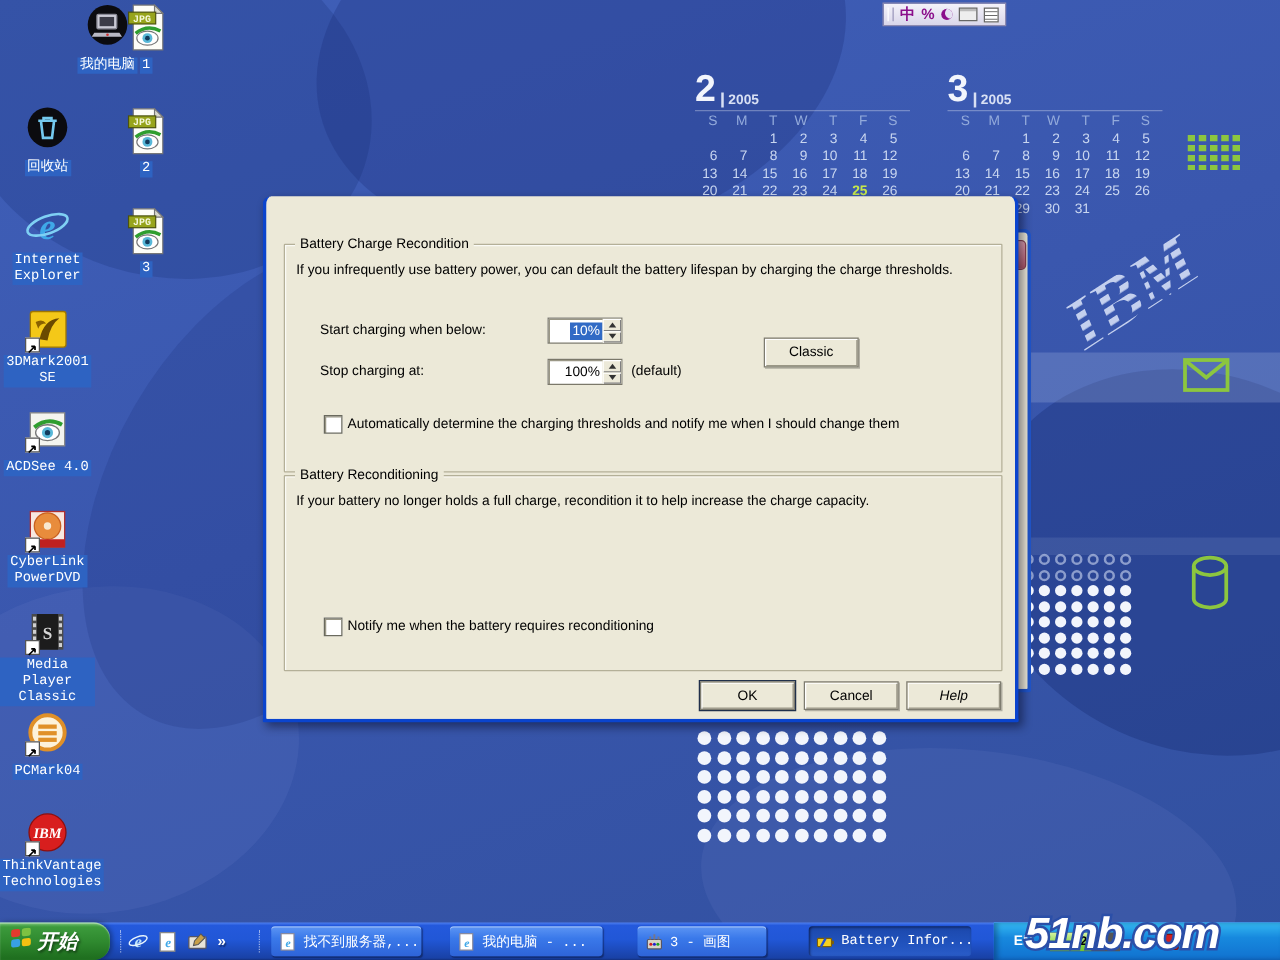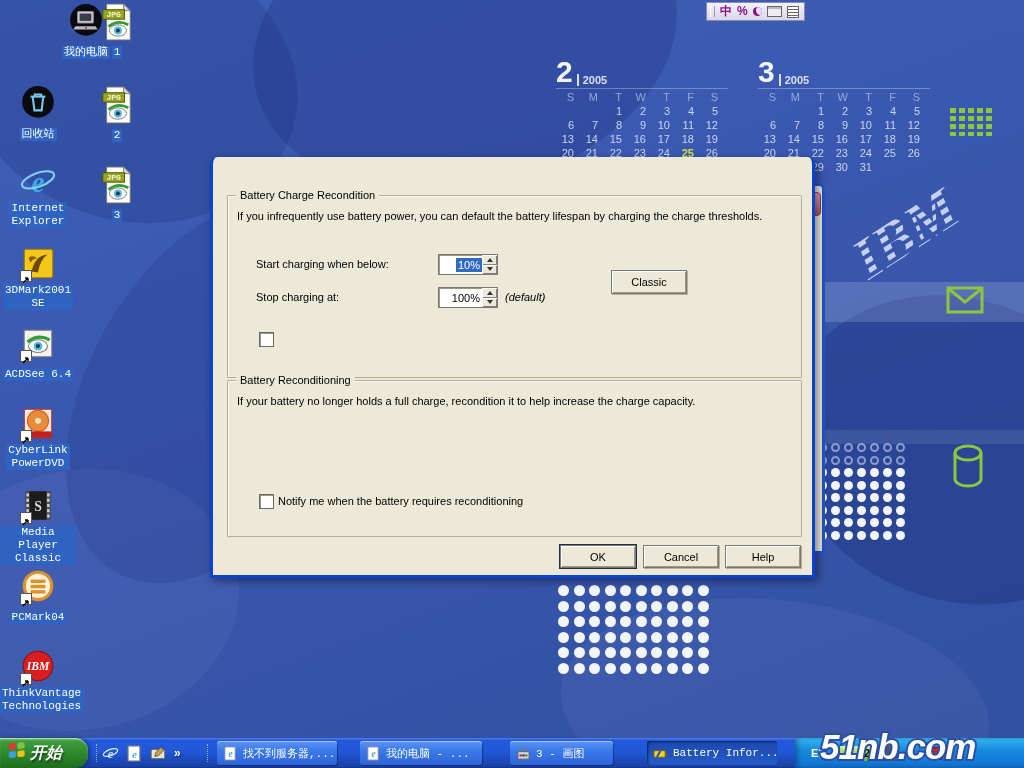--- a/index.html
+++ b/index.html
@@ -461,21 +461,21 @@
           </svg></span></div><span class="desk-label">3DMark2001
 SE</span></div>
     <div class="desk-item" style="left: 0px; top: 325px;"><div class="ikon"><svg viewBox="0 0 36 36" width="38" height="38">
           <rect x="5" y="5" width="26" height="25" fill="#f4f4ef" stroke="#888"></rect>
           <path d="M8 16 Q18 8 29 14" fill="none" stroke="#2f9e2f" stroke-width="3"></path>
           <ellipse cx="18" cy="20" rx="9" ry="6" fill="#fff" stroke="#777"></ellipse>
           <circle cx="18" cy="20" r="4.2" fill="#58b8d8"></circle>
           <circle cx="18" cy="20" r="2" fill="#123a5c"></circle>
         </svg><span class="shortcut-badge"><svg viewBox="0 0 10 10" width="10" height="10">
             <path d="M2 8 L7 3 M7 3 H4 M7 3 V6" stroke="#000" stroke-width="1.4" fill="none"></path>
-          </svg></span></div><span class="desk-label">ACDSee 6.4</span></div>
+          </svg></span></div><span class="desk-label">ACDSee 4.0</span></div>
     <div class="desk-item" style="left: 0px; top: 405px;"><div class="ikon"><svg viewBox="0 0 36 36" width="38" height="38">
           <rect x="5" y="4" width="26" height="27" fill="#f8e8e0" stroke="#b03030"></rect>
           <circle cx="18" cy="15" r="10" fill="#e88c3c" stroke="#c86020"></circle>
           <circle cx="18" cy="15" r="2.8" fill="#f8e8d0"></circle>
           <rect x="5" y="25" width="26" height="6" fill="#c02020"></rect>
         </svg><span class="shortcut-badge"><svg viewBox="0 0 10 10" width="10" height="10">
             <path d="M2 8 L7 3 M7 3 H4 M7 3 V6" stroke="#000" stroke-width="1.4" fill="none"></path>
           </svg></span></div><span class="desk-label">CyberLink
 PowerDVD</span></div>
     <div class="desk-item" style="left: 0px; top: 487px;"><div class="ikon"><svg viewBox="0 0 36 36" width="38" height="38">
@@ -576,34 +576,35 @@
         <span class="spin-val">100%</span>
         <span class="spin-btns">
           <span class="spin-b">
               <span class="tri-up"></span>
             </span>
           <span class="spin-b">
               <span class="tri-dn"></span>
             </span>
         </span>
       </div>
-      <span class="fld-label" style="left:277px;top:95px;font-style:italic;">(default)</span>
+      <span class="fld-label" style="left:277px;top:95px;">(default)</span>
       <span class="checkbox" style="left:31px;top:136px;"></span>
+      <span class="cb-label" style="left:50px;top:137px;">Automatically determine the charging thresholds and notify me when I should change them</span>
     </div>
 
     <div class="groupbox" style="left:14px;top:196px;width:573px;height:155px;">
       <span class="gb-title">Battery Reconditioning</span>
       <span class="gb-desc">If your battery no longer holds a full charge, recondition it to help increase the charge capacity.</span>
       <span class="checkbox" style="left:31px;top:113px;"></span>
       <span class="cb-label" style="left:50px;top:114px;">Notify me when the battery requires reconditioning</span>
     </div>
 
     <button class="xp-btn default" style="left:347px;top:361px;width:76px;height:23px;">OK</button>
     <button class="xp-btn" style="left:430px;top:361px;width:76px;height:23px;">Cancel</button>
-    <button class="xp-btn" style="left:512px;top:361px;width:76px;height:23px;">Help</button>
+    <button class="xp-btn" style="left:512px;top:361px;width:76px;height:23px;font-style:italic;">Help</button>
   </div>
 </div>
 
 <div id="taskbar">
   <div id="start-btn">
     <span>
       <svg viewBox="0 0 20 20" width="18" height="18">
         <g transform="skewY(-6) translate(0,1)">
           <rect x="1" y="1" width="8" height="7" rx="2" fill="#e23a2e"></rect>
           <rect x="10.5" y="1" width="8" height="7" rx="2" fill="#7ec242"></rect>

